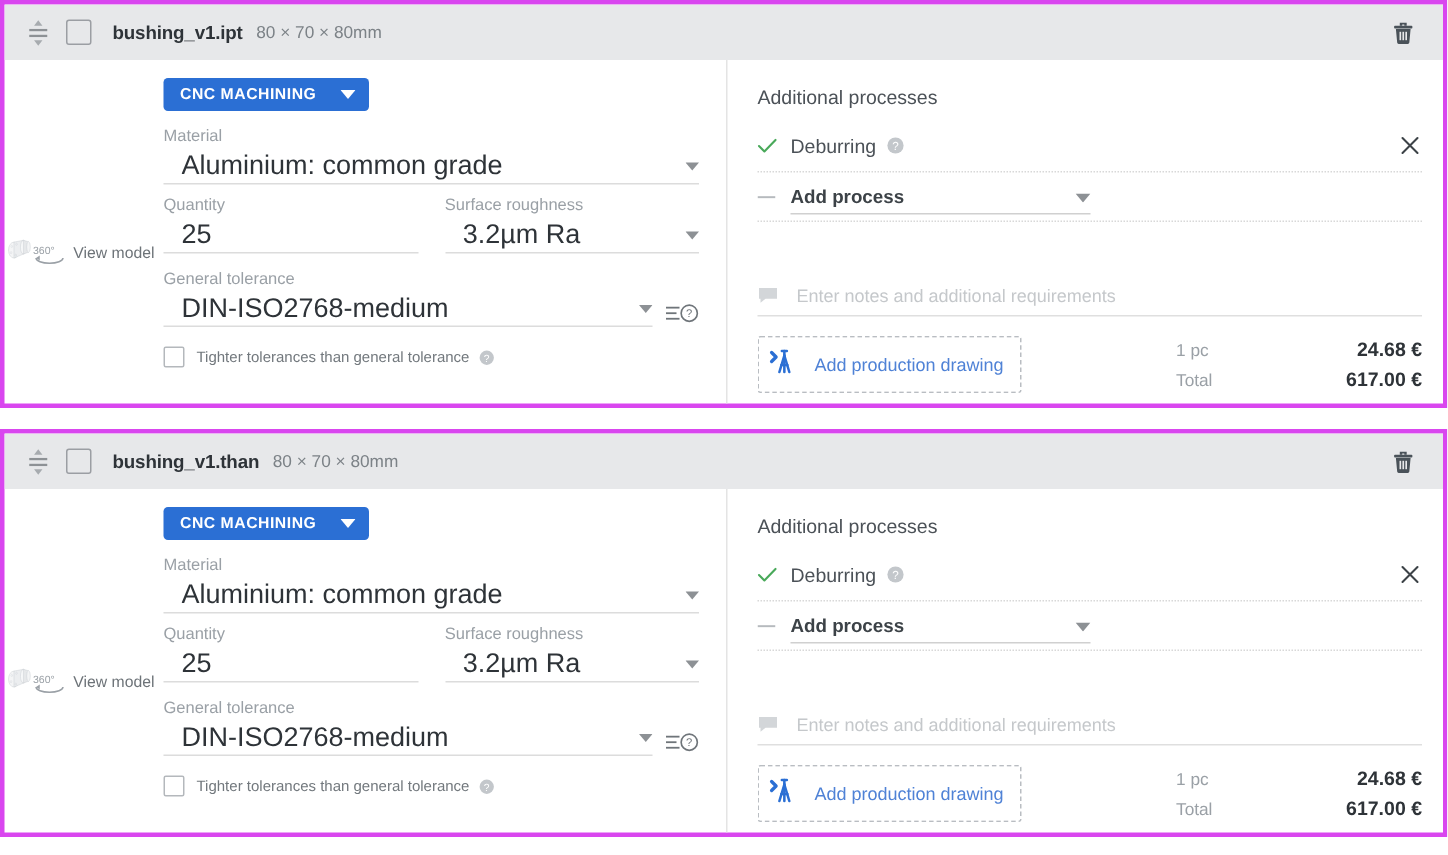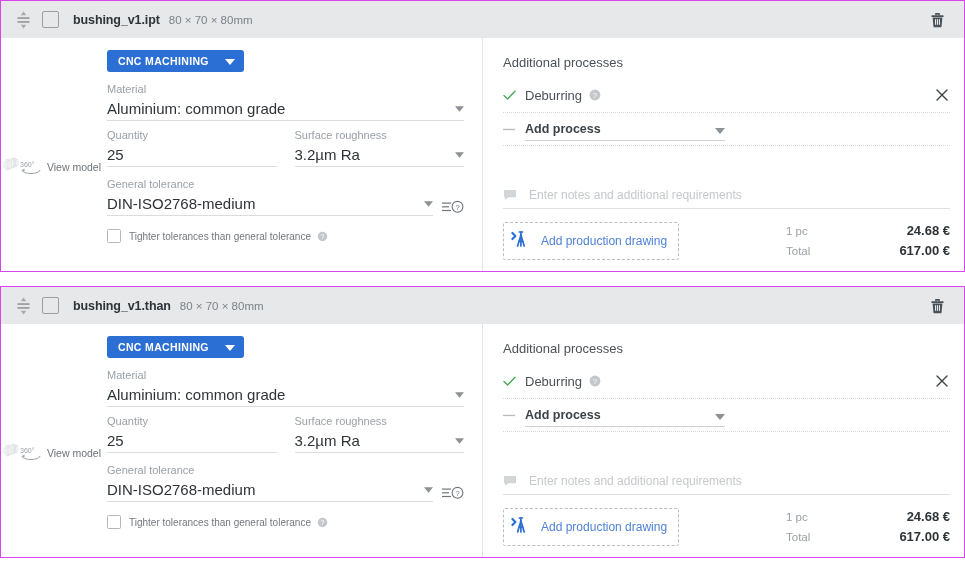--- a/index.html
+++ b/index.html
@@ -13,21 +13,21 @@
     width: 965px;
     height: 570px;
     position: relative;
     background: #ffffff;
     overflow: hidden;
   }
 
   
   .card {
     position: relative;
-    border: 1px solid #d946ef;
+    border: 3px solid #d946ef;
     background: #fff;
     box-sizing: border-box;
     overflow: hidden;
   }
   .card.first { height: 272px; }
   .card.second { height: 272px; margin-top: 14px; }
 
   
   .card-header {
     height: 37px;
@@ -161,26 +161,27 @@
     display: block;
   }
   .field-line {
     position: relative;
     border-bottom: 1px solid #dcdcdc;
     height: 23px;
     display: flex;
     align-items: center;
   }
   .field-value {
-    font-size: 15px;
+    font-size: 18px;
     color: #2e3338;
     line-height: 23px;
     white-space: nowrap;
     overflow: hidden;
     flex: 1;
+    margin-left: 12px;
   }
   .field-caret {
     flex: 0 0 auto;
     margin-left: 6px;
     display: flex;
     align-items: center;
   }
   .row2 { display: flex; gap: 18px; margin-top: 6px; align-items: center; }
   .row2 > .field { flex: 1; }
 

